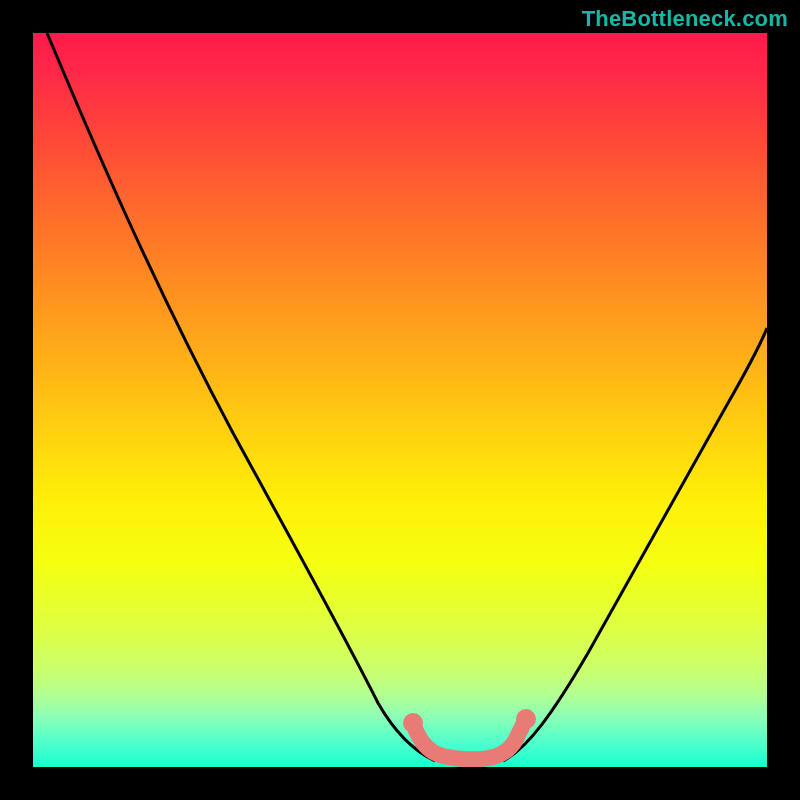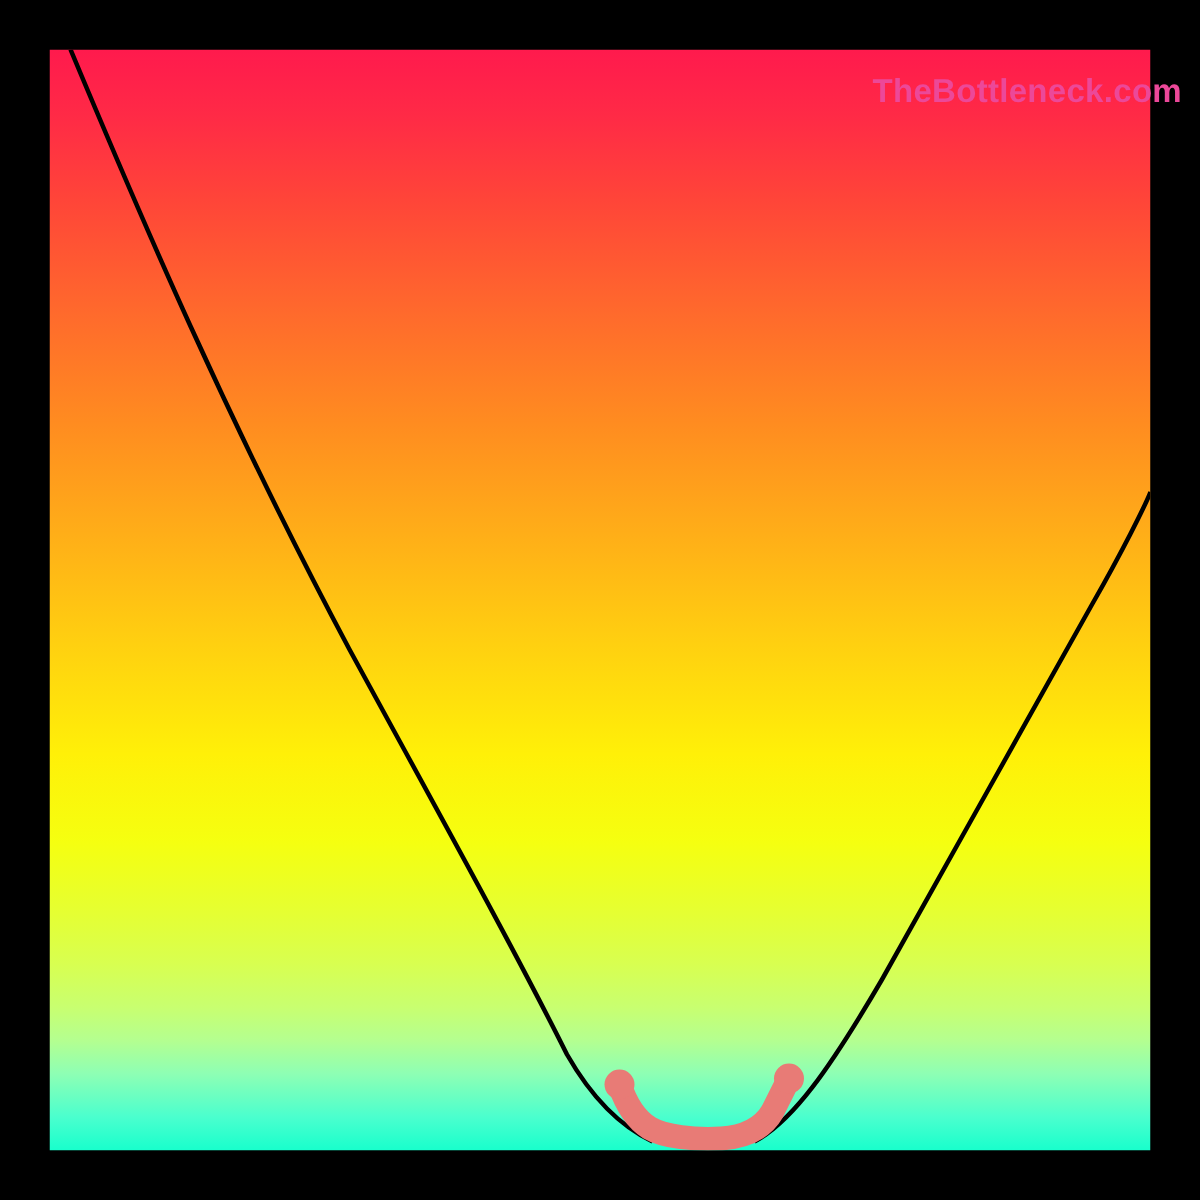--- a/index.html
+++ b/index.html
@@ -14,26 +14,25 @@
   .frame {
     position: relative;
     width: 800px;
     height: 800px;
     background: #000;
   }
   .watermark {
     position: absolute;
     top: 6px;
     right: 12px;
-    color: #ec4899;
+    color: #14b8a6;
     font-size: 22px;
     font-weight: 600;
     letter-spacing: 0.2px;
     z-index: 10;
-    margin-top: 42px;
   }
   .plot-area {
     position: absolute;
     left: 33px;
     top: 33px;
     width: 734px;
     height: 734px;
     overflow: hidden;
   }
   .gradient {

